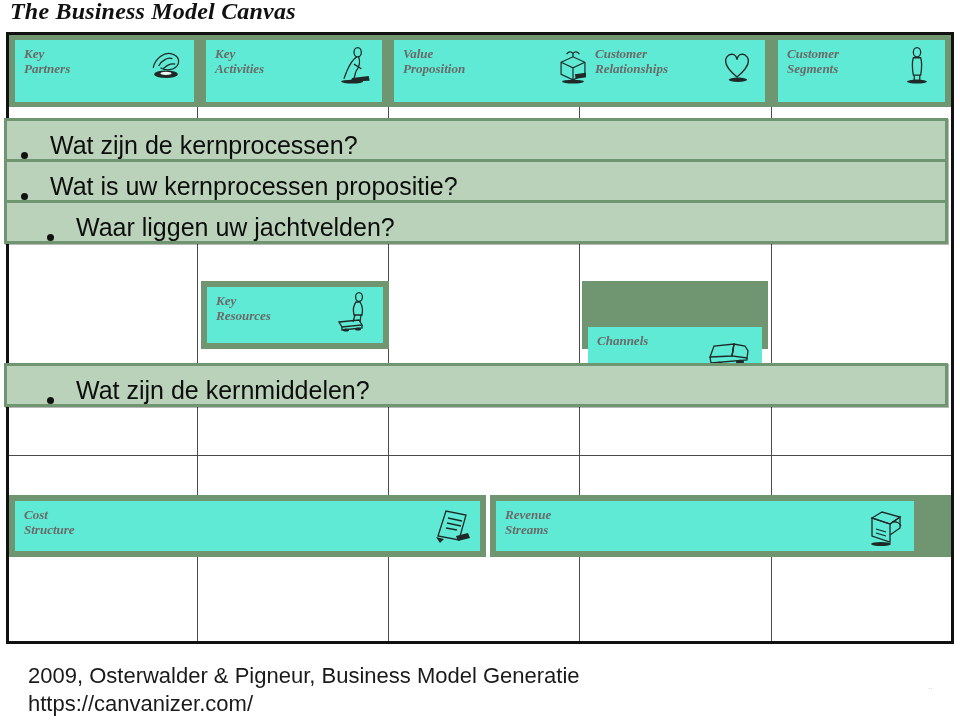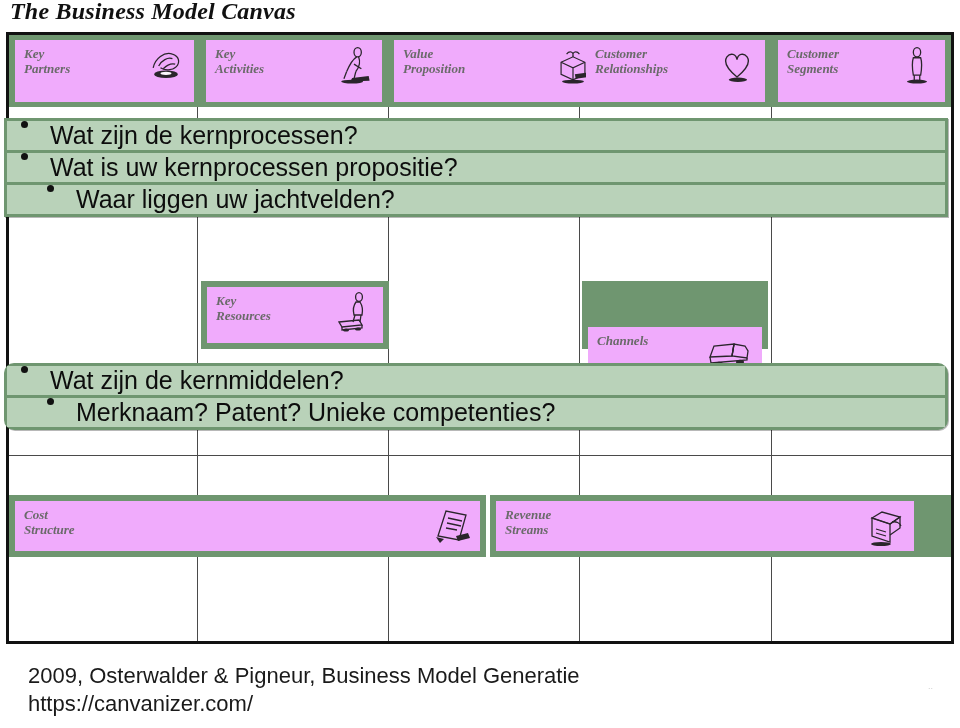--- a/index.html
+++ b/index.html
@@ -56,21 +56,21 @@
 
   
   .band {
     position: absolute;
     background: #6f9670;
   }
 
   
   .tile {
     position: absolute;
-    background: #f0abfc;
+    background: #5eead4;
     border: 0;
     overflow: hidden;
   }
   .tile-label {
     position: absolute;
     left: 9px; top: 6px;
     font-family: "Liberation Serif", serif;
     font-weight: bold;
     font-style: italic;
     font-size: 13px;
@@ -89,22 +89,22 @@
   
   .textblock {
     position: absolute;
     background: #6f9670;
     padding: 3px;
     box-shadow: 1px 1px 0 rgba(0,0,0,.28);
   }
   .bulletrow {
     background: #b9d2b9;
     display: flex;
-    align-items: flex-start;
-    height: 29px;
+    align-items: flex-end;
+    height: 38px;
     padding-left: 14px;
     margin-bottom: 3px;
   }
   .bulletrow:last-child { margin-bottom: 0; padding-left: 40px; }
   .bullet-dot {
     width: 7px; height: 7px;
     border-radius: 50%;
     background: #111111;
     flex: 0 0 auto;
     margin-right: 22px;
@@ -309,29 +309,25 @@
     <div class="bulletrow">
       <span class="bullet-dot"></span>
       <span class="bullet-text">Wat is uw kernprocessen propositie?</span>
     </div>
     <div class="bulletrow">
       <span class="bullet-dot"></span>
       <span class="bullet-text">Waar liggen uw jachtvelden?</span>
     </div>
   </div>
 
-  <div class="textblock" style="left:4px; top:363px; width:944px;border-radius:10px;">
+  <div class="textblock" style="left:4px; top:363px; width:944px;">
     <div class="bulletrow">
       <span class="bullet-dot"></span>
       <span class="bullet-text">Wat zijn de kernmiddelen?</span>
     </div>
-    <div class="bulletrow">
-      <span class="bullet-dot"></span>
-      <span class="bullet-text">Merknaam? Patent? Unieke competenties?</span>
-    </div>
   </div>
 
 
   <div class="credit">2009, Osterwalder &amp; Pigneur,  Business Model Generatie
 https://canvanizer.com/</div>
   <div class="speck">..</div>
 
 </div>
 
 </body></html>

